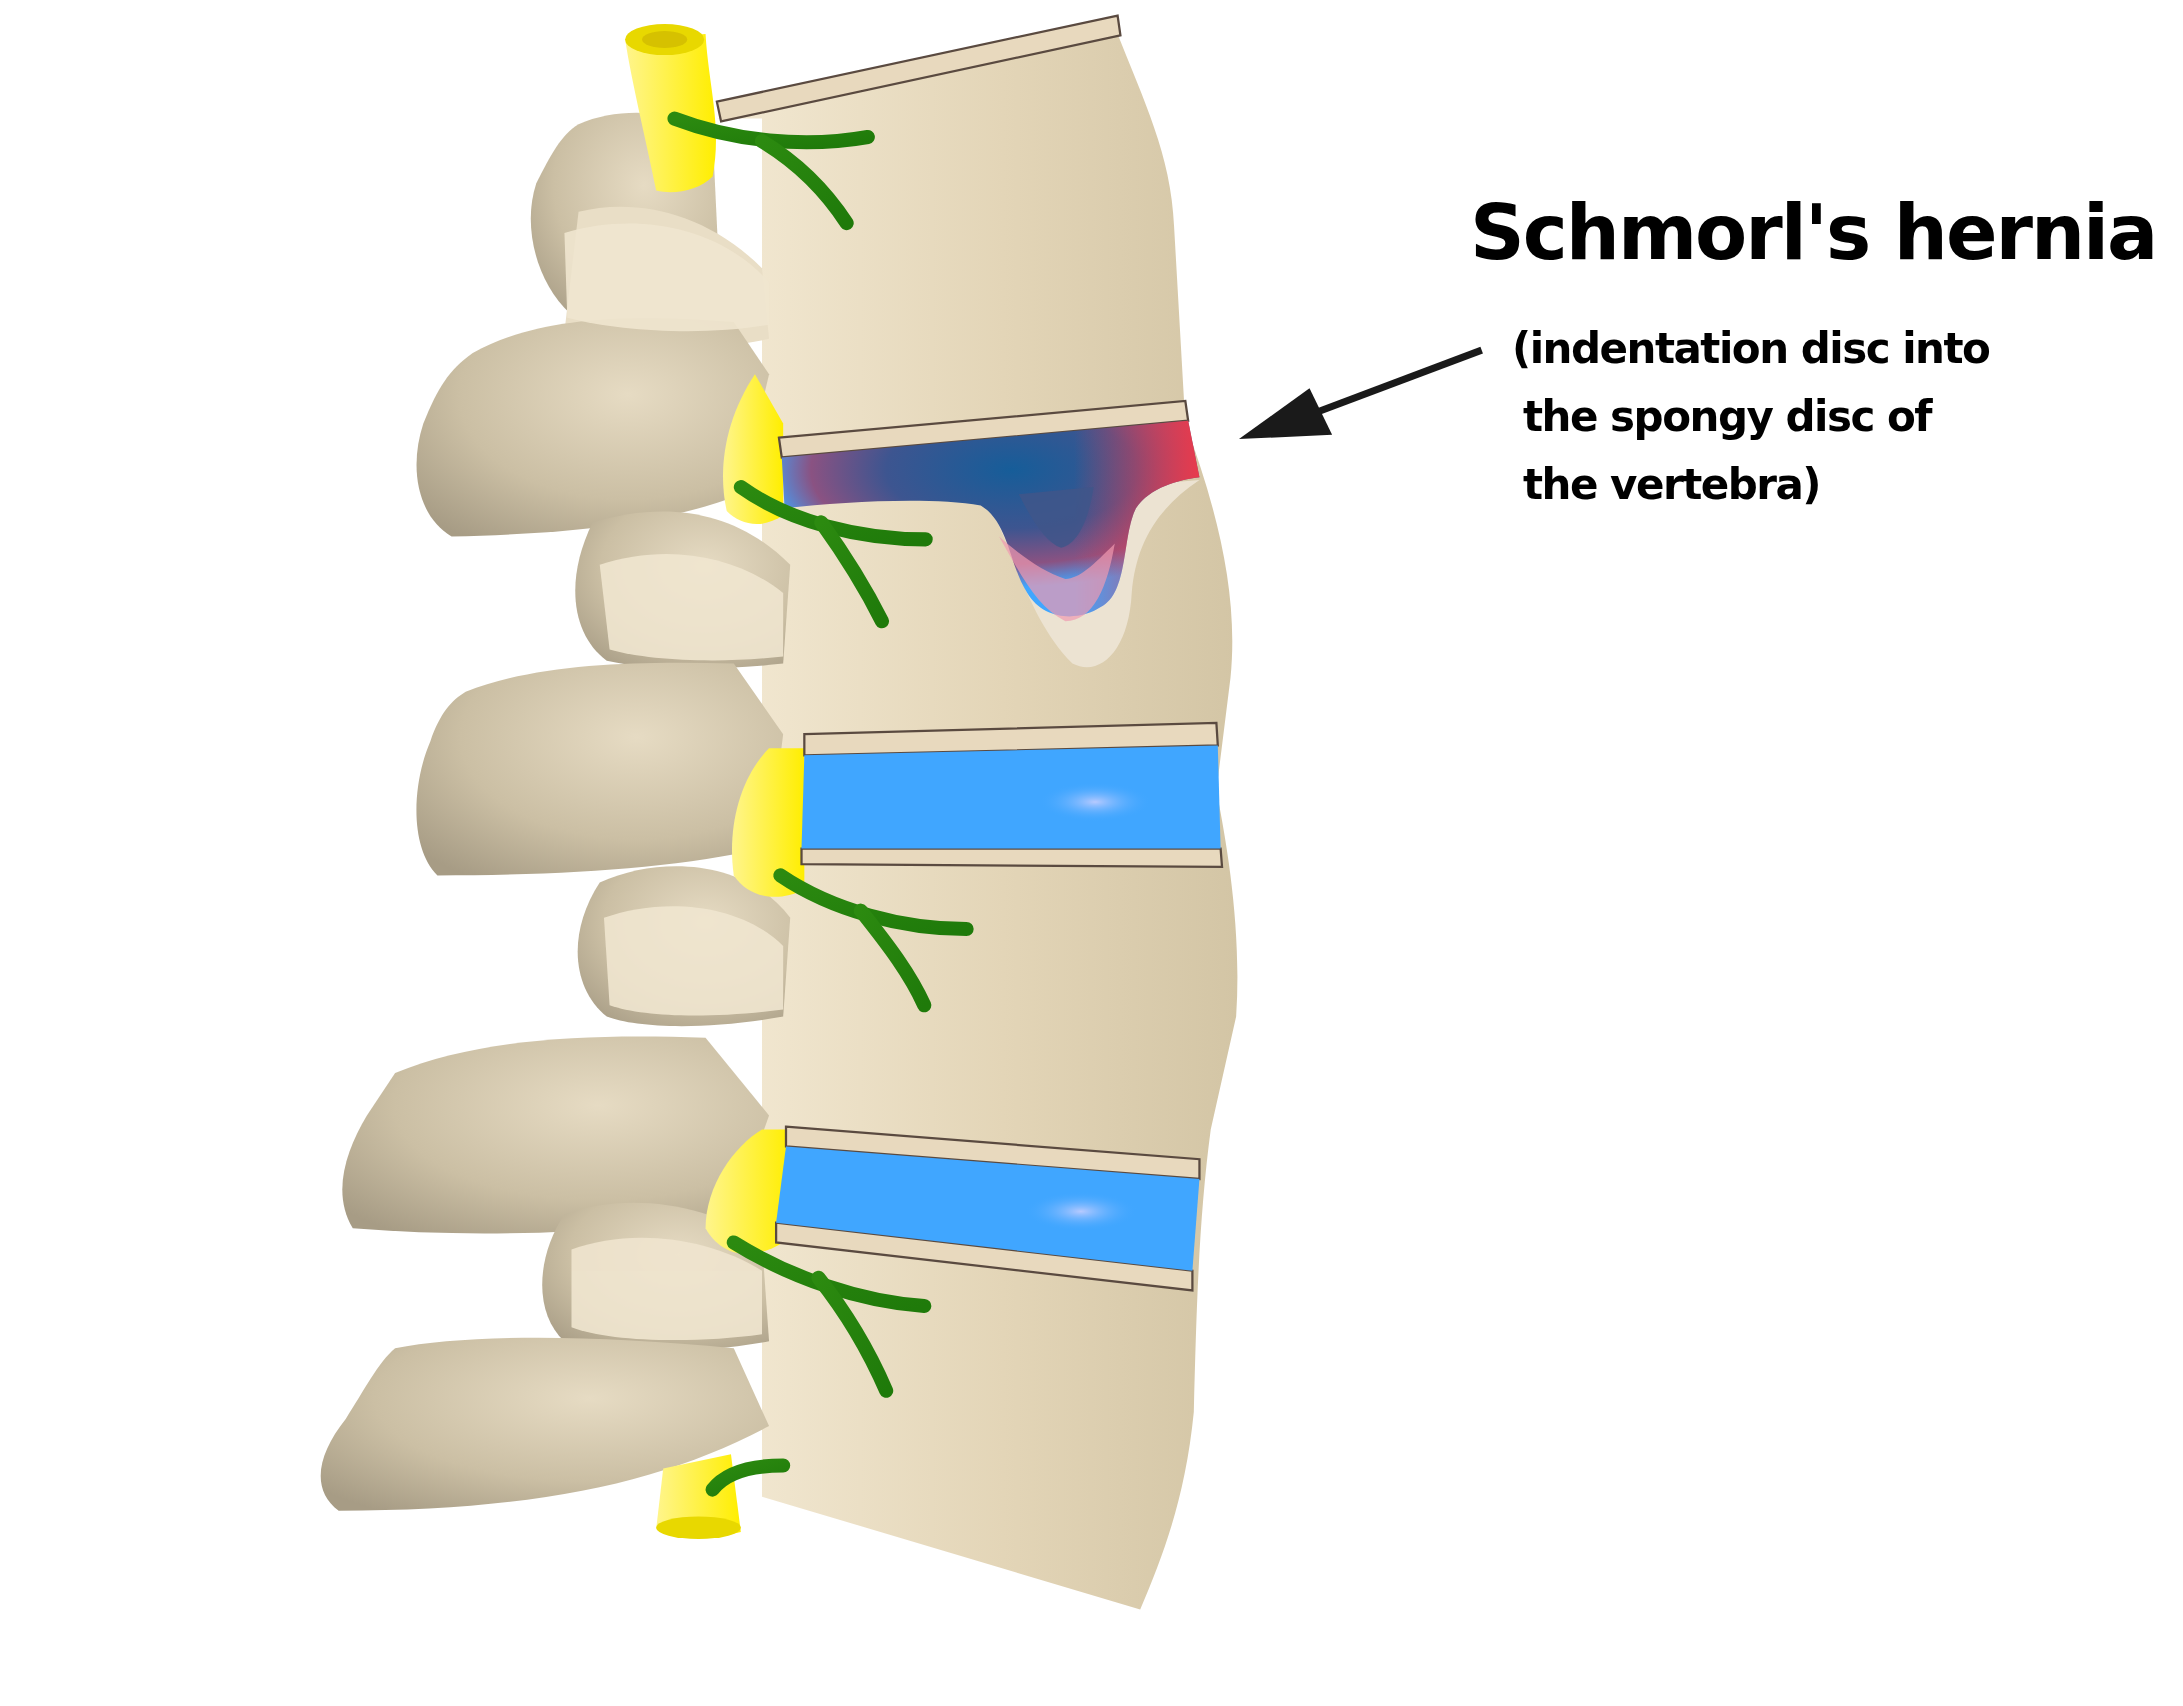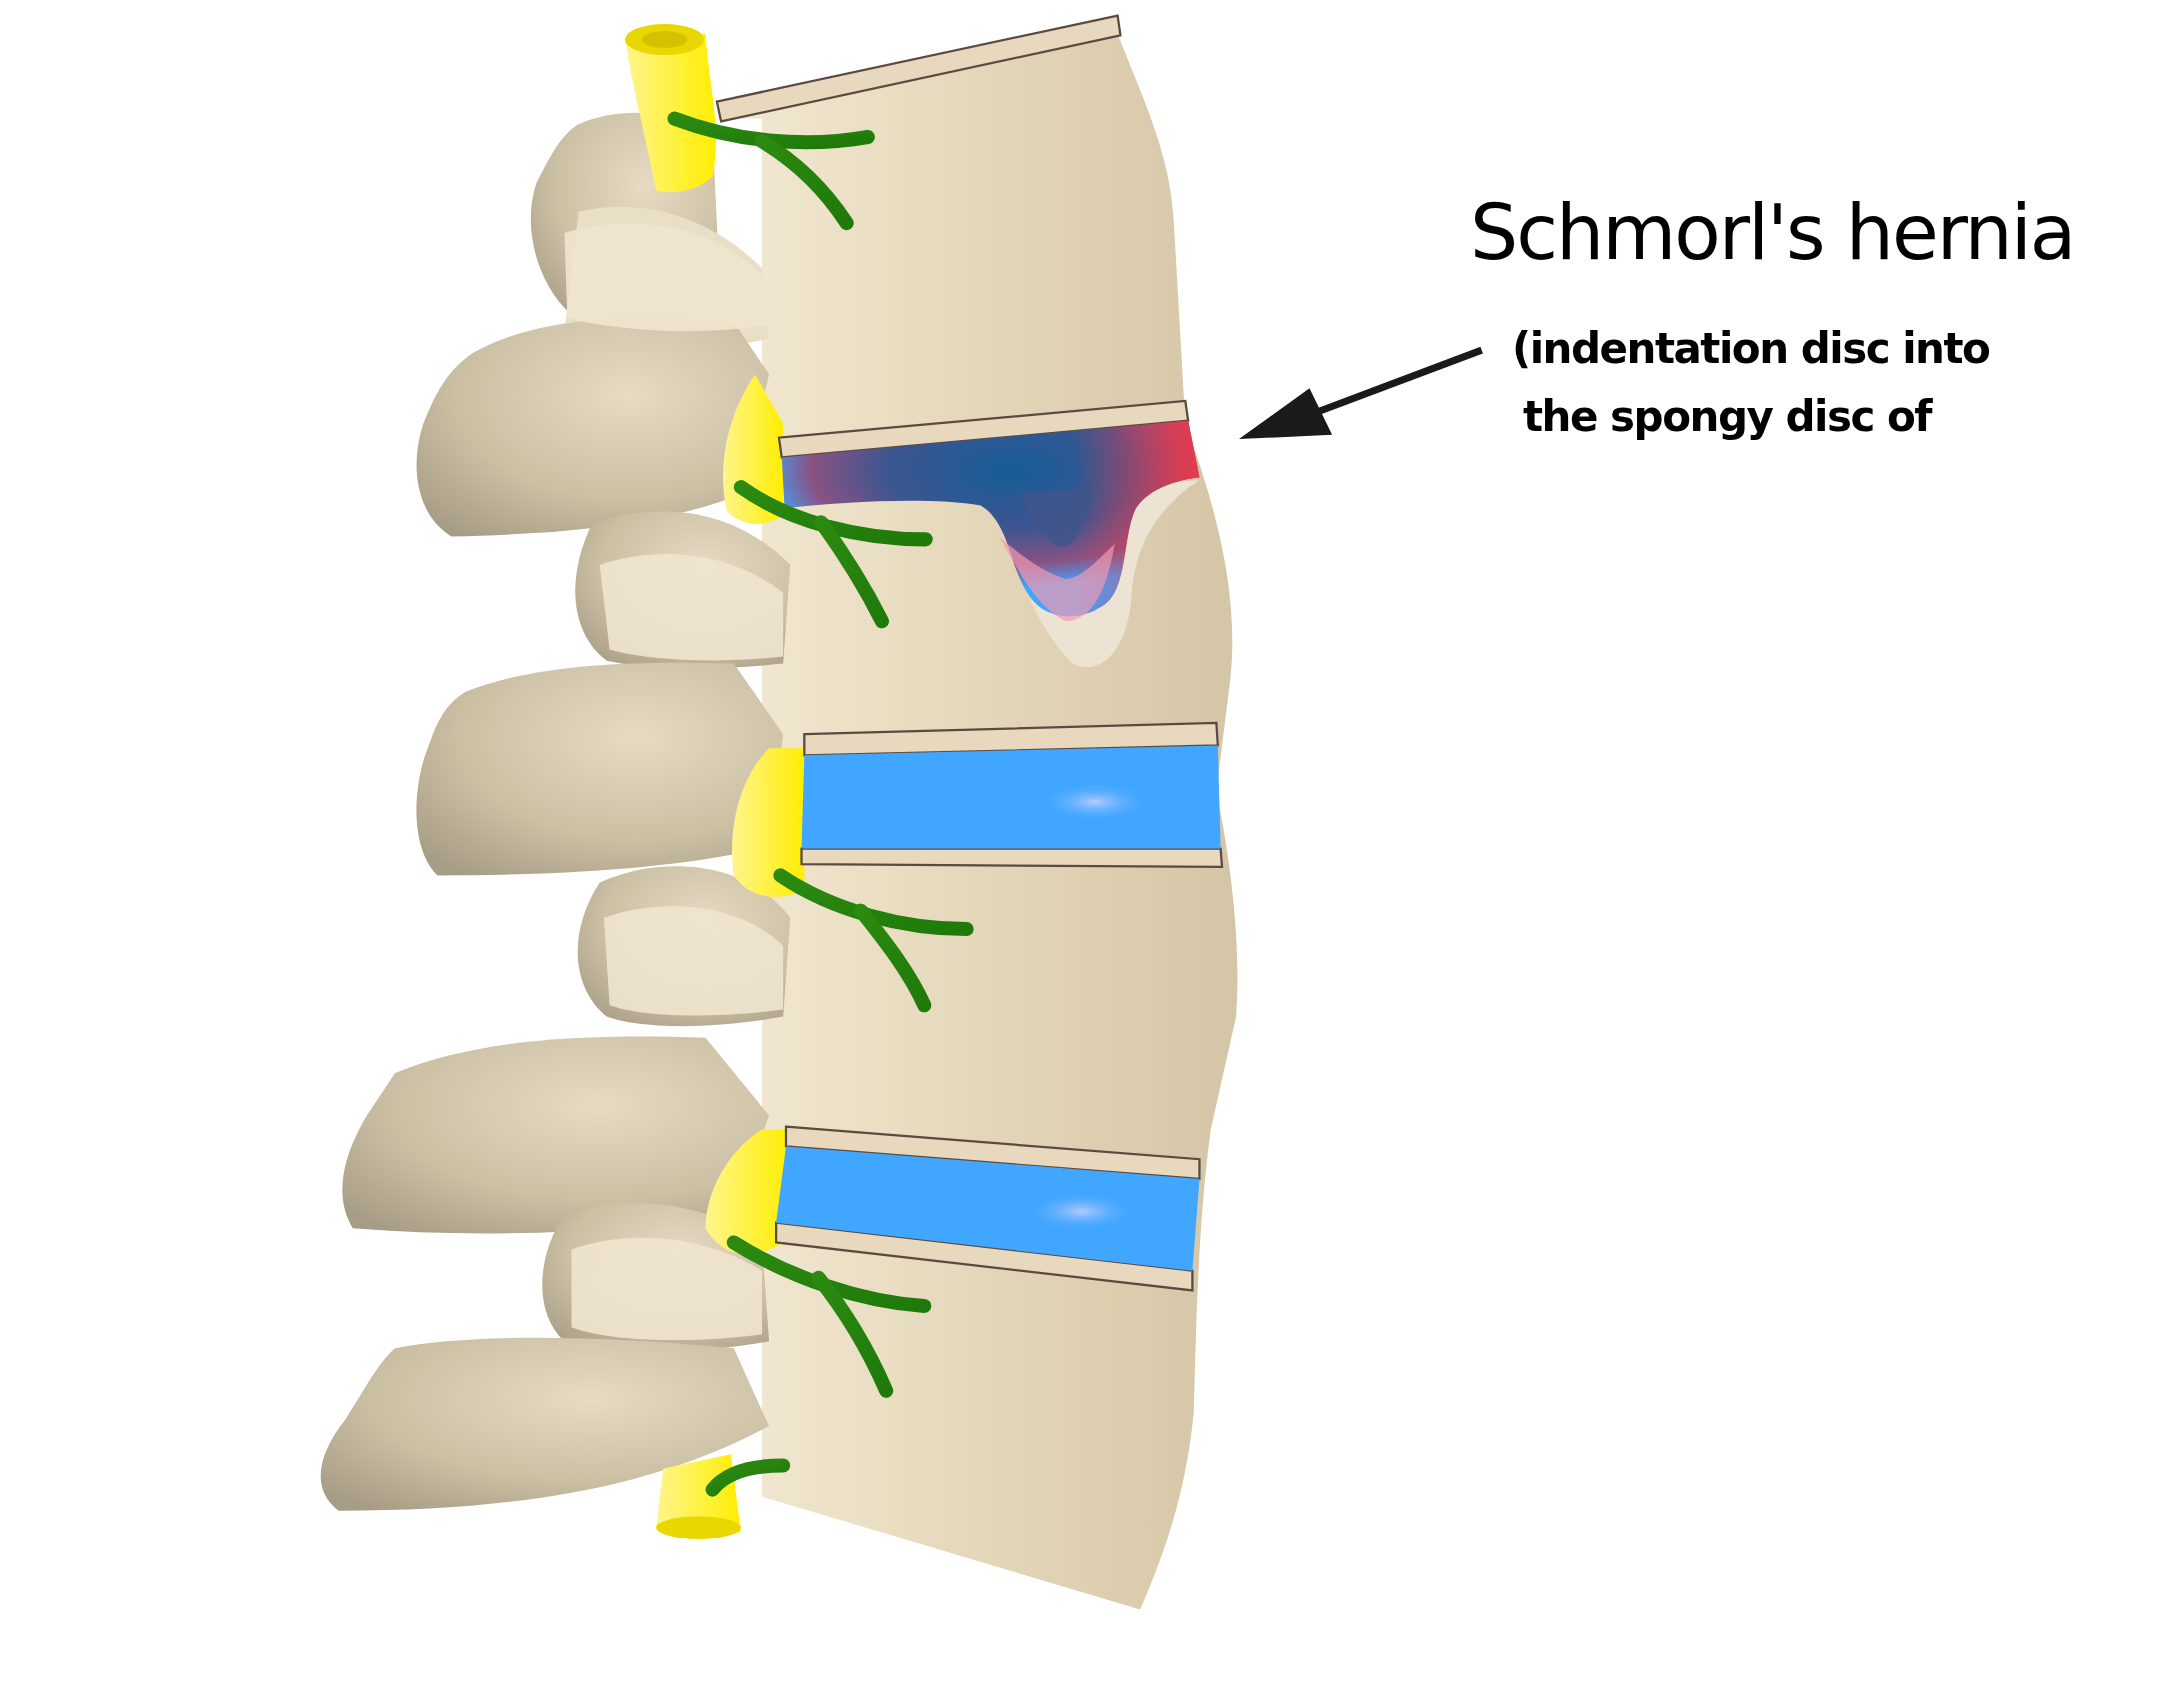--- a/index.html
+++ b/index.html
@@ -1,18 +1,18 @@
 <!DOCTYPE html>
 <html style="font-size:8px"><head>
 <meta charset="utf-8">
 <style>
   html,body{margin:0;padding:0;background:#ffffff;}
   body{width:2183px;height:1707px;position:relative;overflow:hidden;font-family:"DejaVu Sans",sans-serif;}
   #art{position:absolute;left:0;top:0;width:2183px;height:1707px;}
-  .title{position:absolute;left:1470px;top:188px;font-family:"DejaVu Sans",sans-serif;font-weight:normal;font-size:76px;color:#000;letter-spacing:-2px;white-space:nowrap;text-align:center;}
+  .title{position:absolute;left:1470px;top:188px;font-family:"DejaVu Sans",sans-serif;font-weight:bold;font-size:76px;color:#000;letter-spacing:-2px;white-space:nowrap;text-align:center;}
   .sub{position:absolute;left:1512px;top:315px;font-family:"DejaVu Sans",sans-serif;font-weight:bold;font-size:42px;line-height:68px;color:#000;letter-spacing:-1.5px;white-space:nowrap;}
   .sub div{white-space:nowrap;}
   .sub .l2,.sub .l3{padding-left:11px;}
 </style>
 </head>
 <body>
 
 <svg id="art" viewBox="0 0 1547 1209" preserveAspectRatio="none" xmlns="http://www.w3.org/2000/svg">
   <defs>
     <linearGradient id="boneBody" x1="0" y1="0" x2="1" y2="0">
@@ -126,14 +126,15 @@
   <g>
     <line x1="1050" y1="248" x2="925" y2="295" stroke="#1a1a1a" stroke-width="5"></line>
     <polygon points="878,311 928,275 944,308" fill="#1a1a1a"></polygon>
   </g>
 </svg>
 
 <div class="title">Schmorl's hernia</div>
 <div class="sub">
   <div class="l1">(indentation disc into</div>
   <div class="l2">the spongy disc of</div>
+  <div class="l3">the vertebra)</div>
 </div>
 
 
 </body></html>

